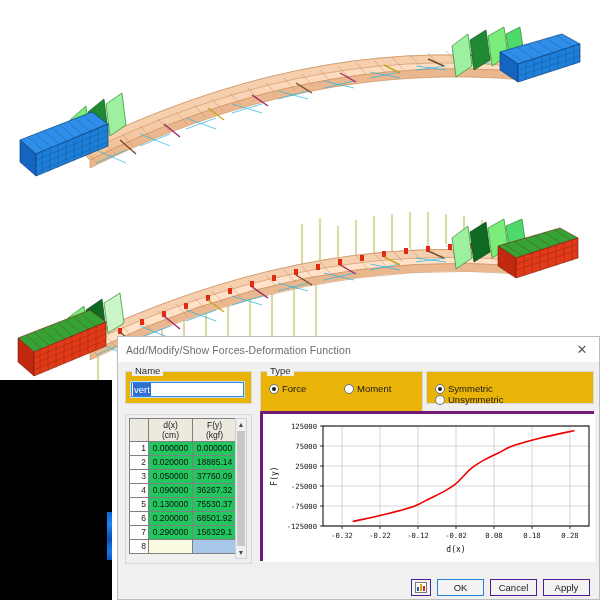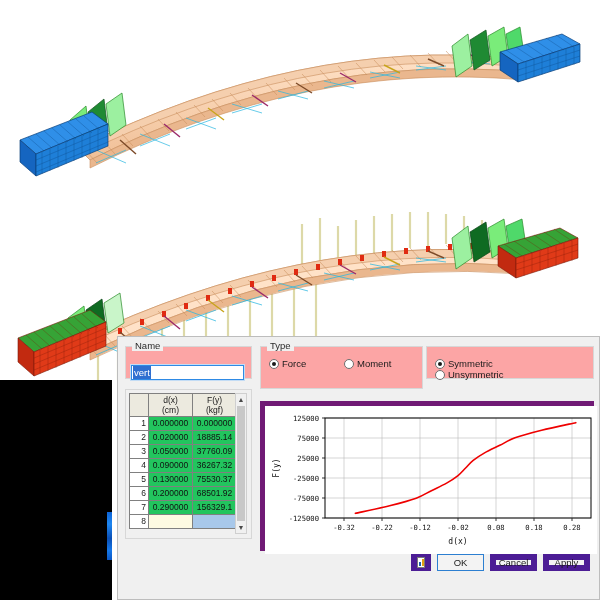--- a/index.html
+++ b/index.html
@@ -43,30 +43,30 @@
   }
   .close-x{
     width:34px;height:25px;display:flex;align-items:center;justify-content:center;
     color:#5a5a5a;font-size:13px;line-height:1;cursor:default;
   }
 
   .body{position:relative;height:239px;padding:0;}
 
   
   .gbox{
-    position:absolute;border:1px solid #d7d7d7;background:#fca5a5;box-sizing:border-box;
+    position:absolute;border:1px solid #d7d7d7;background:#eab308;box-sizing:border-box;
   }
   .gcaption{
     position:absolute;font-size:9.5px;color:#2b2b2b;background:#f0f0f0;
     padding:0 3px;top:-7px;left:6px;white-space:nowrap;
   }
 
   .name-box{left:7px;top:9px;width:127px;height:33px;}
   .name-input{
-    position:absolute;left:5px;top:18px;width:113px;height:15px;
+    position:absolute;left:5px;top:10px;width:113px;height:15px;
     border:1px solid #2e8ae5;background:#ffffff;box-sizing:border-box;
     font-size:9.5px;color:#000;padding:0 0 0 1px;display:flex;align-items:center;
     outline:1px solid #c3dcf5;
   }
   .name-input .sel{background:#2f6fd0;color:#ffffff;padding:0 1px;line-height:13px;}
 
   .type-box{left:142px;top:9px;width:163px;height:43px;}
   .sym-box{left:308px;top:9px;width:168px;height:33px;}
 
   .radio-row{position:absolute;top:11px;left:0;width:100%;display:flex;}
@@ -113,32 +113,32 @@
   .vs-arrow{
     height:11px;display:flex;align-items:center;justify-content:center;
     font-size:7px;color:#4a4a4a;line-height:1;
   }
   .vs-thumb{
     position:absolute;left:1px;right:1px;top:12px;bottom:12px;background:#c8c8c8;
   }
 
   
   .chart-box{
-    position:absolute;left:142px;top:64px;width:334px;height:150px;
-    border:5px solid #701a75;background:#ffffff;box-sizing:border-box;
+    position:absolute;left:142px;top:49px;width:334px;height:150px;
+    border:3px solid #701a75;background:#ffffff;box-sizing:border-box;
   }
   .chart-svg{display:block;}
 
   
   .footer{
     position:absolute;left:0;right:0;bottom:5px;height:18px;
     display:flex;align-items:center;justify-content:flex-end;gap:6px;padding-right:9px;padding-left:28px;
   }
   .btn{
-    height:17px;min-width:47px;border:6px solid #4c1d95;background:#f3f3f3;
+    height:17px;min-width:47px;border:1px solid #4c1d95;background:#f3f3f3;
     font-size:9.5px;color:#1a1a1a;display:flex;align-items:center;justify-content:center;
     box-sizing:border-box;cursor:default;
   }
   .btn.primary{border:1px solid #2c7fd1;}
   .btn.icon{min-width:20px;width:20px;padding:0;}
   .icon-glyph{
     width:12px;height:11px;position:relative;background:#ffffff;border:1px solid #7a7a7a;
     box-sizing:border-box;overflow:hidden;
   }
   .icon-glyph i{position:absolute;bottom:1px;width:2px;display:block;}
@@ -401,20 +401,24 @@
         </g>
       </g>
     </svg>
   </div>
 
   <div class="black-panel"></div>
   <div class="blue-sliver"></div>
 
   <div class="dialog">
 
+    <div class="titlebar">
+      <span class="title-text">Add/Modify/Show Forces-Deformation Function</span>
+      <span class="close-x">✕</span>
+    </div>
 
     <div class="body">
 
       <div class="gbox name-box">
         <span class="gcaption">Name</span>
         <div class="name-input">
           <span class="sel">vert</span>
         </div>
       </div>
 

